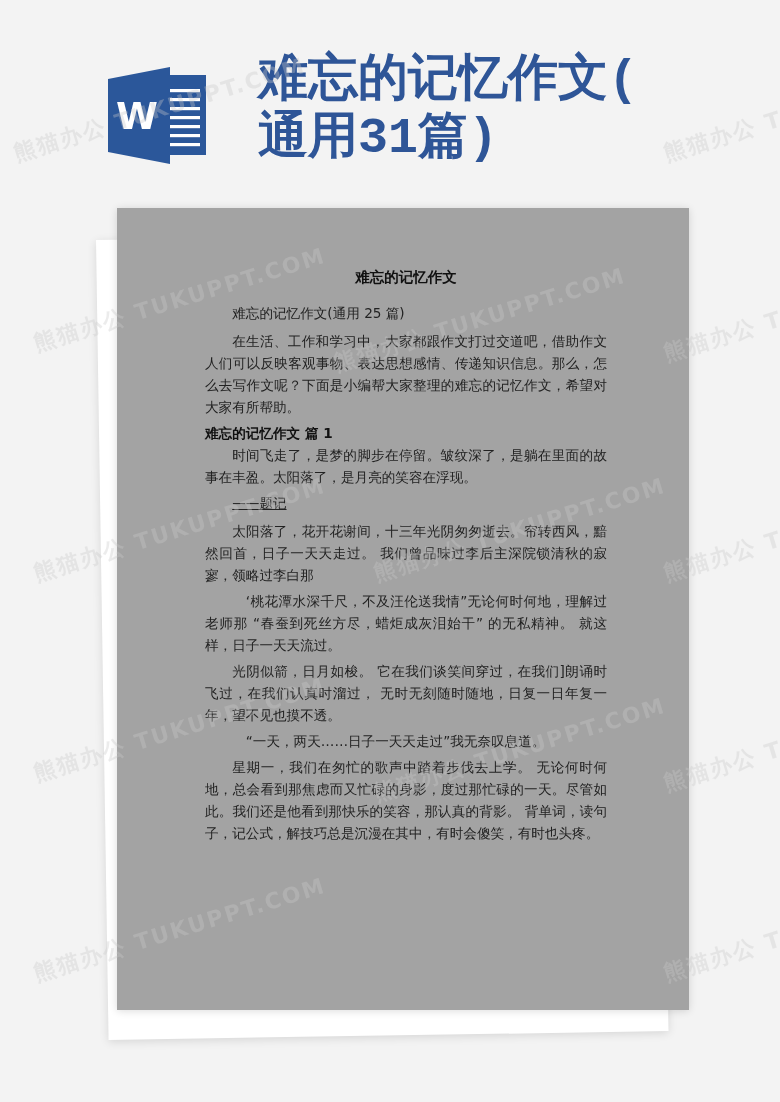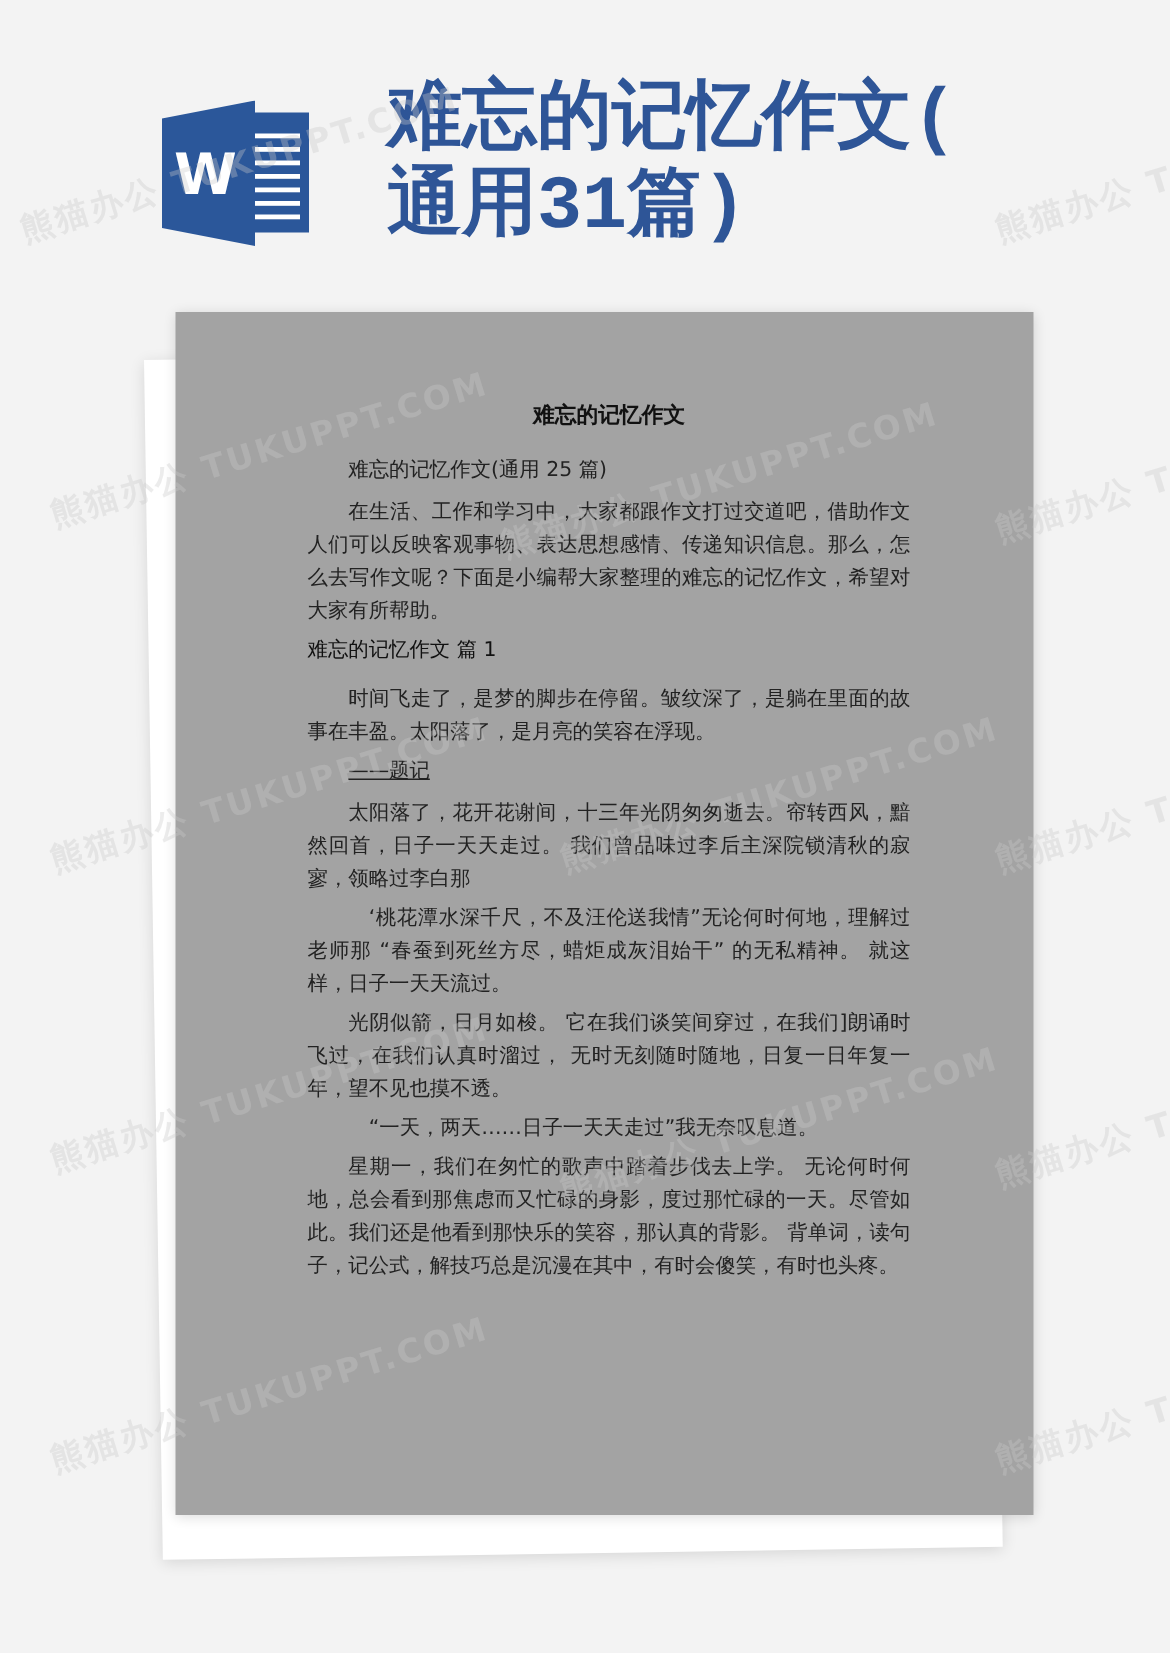--- a/index.html
+++ b/index.html
@@ -32,21 +32,21 @@
   .content {
     position: absolute; left: 88px; top: 58px; width: 402px;
     color: #222; font-size: 13.6px; line-height: 22px;
     font-family: "DejaVu Sans", "Liberation Sans", sans-serif;
   }
   .content .page-heading {
     text-align: center; font-weight: bold; font-size: 14.5px; margin-bottom: 14px; color: #111;
   }
   .content p { margin: 0 0 4px 0; text-indent: 2em; text-align: justify; }
   .content .sub { text-indent: 2em; margin: 0 0 6px 0; }
-  .content .section { font-weight: normal; margin: 0 0 11px 0; text-indent: 0; color: #111; }
+  .content .section { font-weight: bold; margin: 0 0 0 0; text-indent: 0; color: #111; }
   .content .sig { text-indent: 2em; margin: 0 0 6px 0; text-decoration: underline; }
 
   .watermark {
     position: absolute; font-size: 22px; font-weight: bold;
     color: rgba(200,200,200,0.35); white-space: nowrap;
     transform: rotate(-17deg); transform-origin: left top;
     letter-spacing: 2px; pointer-events: none;
     font-family: "DejaVu Sans", "Liberation Sans", sans-serif;
   }
 </style>

